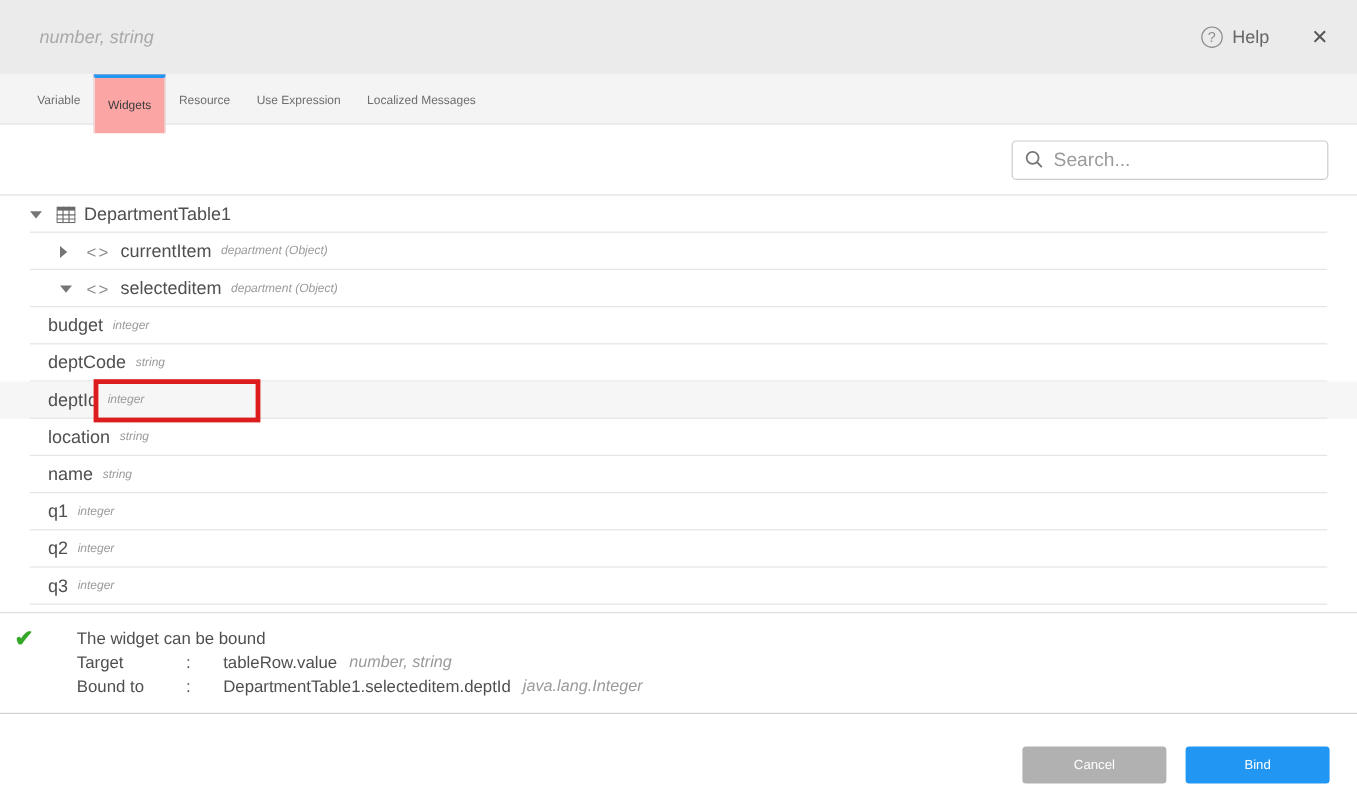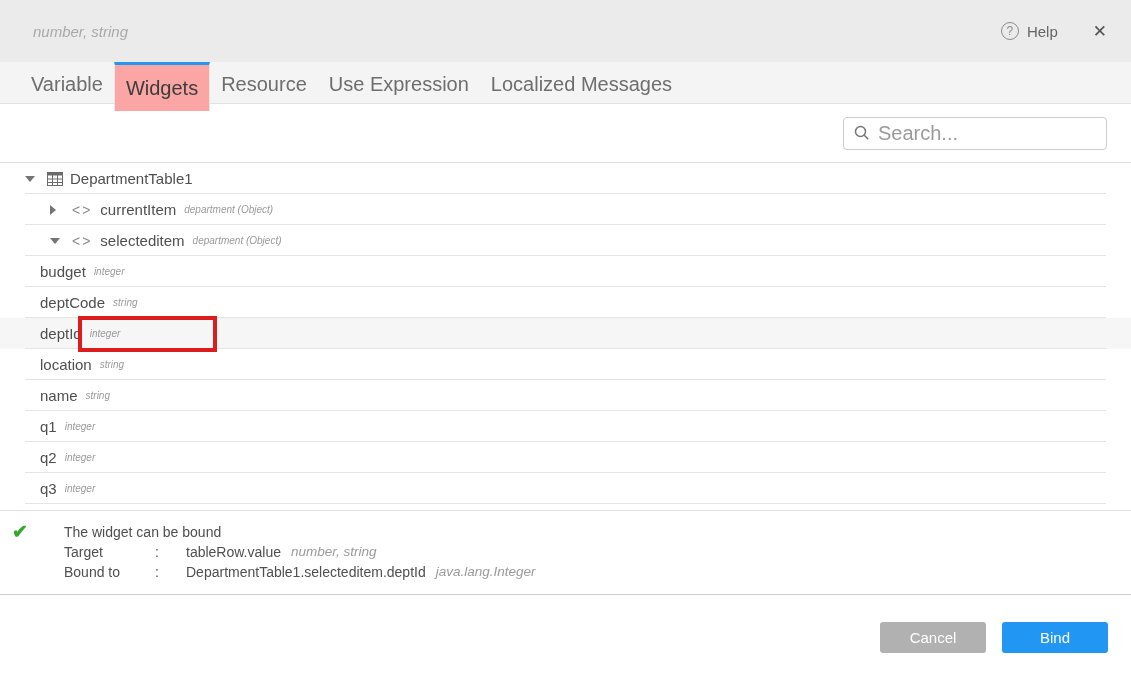--- a/index.html
+++ b/index.html
@@ -38,21 +38,21 @@
     border-bottom: 1px solid #e2e2e2;
     display: flex;
     align-items: flex-start;
     padding-left: 20px;
     position: relative;
   }
   .tab {
     height: 42px;
     padding: 0 11px;
     display: flex; align-items: center;
-    font-size: 20px; color: #6e6e6e;
+    font-size: 10px; color: #6e6e6e;
     border-top: 3px solid transparent;
     cursor: pointer;
   }
   .tab.active {
     height: 49px;
     background: #fca5a5;
     color: #3c3c3c;
     border-top: 3px solid #2196f3;
     border-left: 1px solid #e8e8e8;
     border-right: 1px solid #e8e8e8;
@@ -64,21 +64,21 @@
     position: relative;
     height: 59px;
     border-bottom: 1px solid #e0e0e0;
     background: #fff;
   }
   .search-box { position: absolute; right: 24px; top: 13px; width: 264px; height: 33px; }
   .search-box input {
     width: 100%; height: 100%;
     border: 1px solid #cccccc; border-radius: 4px;
     padding: 0 10px 0 34px;
-    font-size: 20px; color: #444;
+    font-size: 16px; color: #444;
     font-family: "Liberation Sans", sans-serif;
     outline: none;
   }
   .search-box input::placeholder { color: #9b9b9b; }
   .search-glyph { position: absolute; left: 11px; top: 8px; width: 16px; height: 16px; }
 
   
   .tree { background: #fff; }
   .row {
     position: relative;
@@ -136,23 +136,23 @@
   }
   .status-lines { margin-left: 64px; }
   .status-line { display: flex; font-size: 14px; color: #4f4f4f; line-height: 20px; }
   .status-label { width: 91px; }
   .status-colon { width: 31px; }
   .status-hint { font-style: italic; color: #9a9a9a; margin-left: 10px; font-size: 13.5px; }
 
   
   .footer { display: flex; justify-content: flex-end; gap: 16px; padding: 27px 23px 0 0; }
   .btn {
-    width: 106px; height: 31px;
+    width: 120px; height: 31px;
     border: none; border-radius: 3px;
-    font-size: 15px; color: #ffffff;
+    font-size: 11px; color: #ffffff;
     font-family: "Liberation Sans", sans-serif;
     cursor: pointer;
   }
   .btn-cancel { background: #b1b1b1; }
   .btn-bind { background: #2196f3; }
 </style>
 </head>
 <body>
 
 <div class="header">

